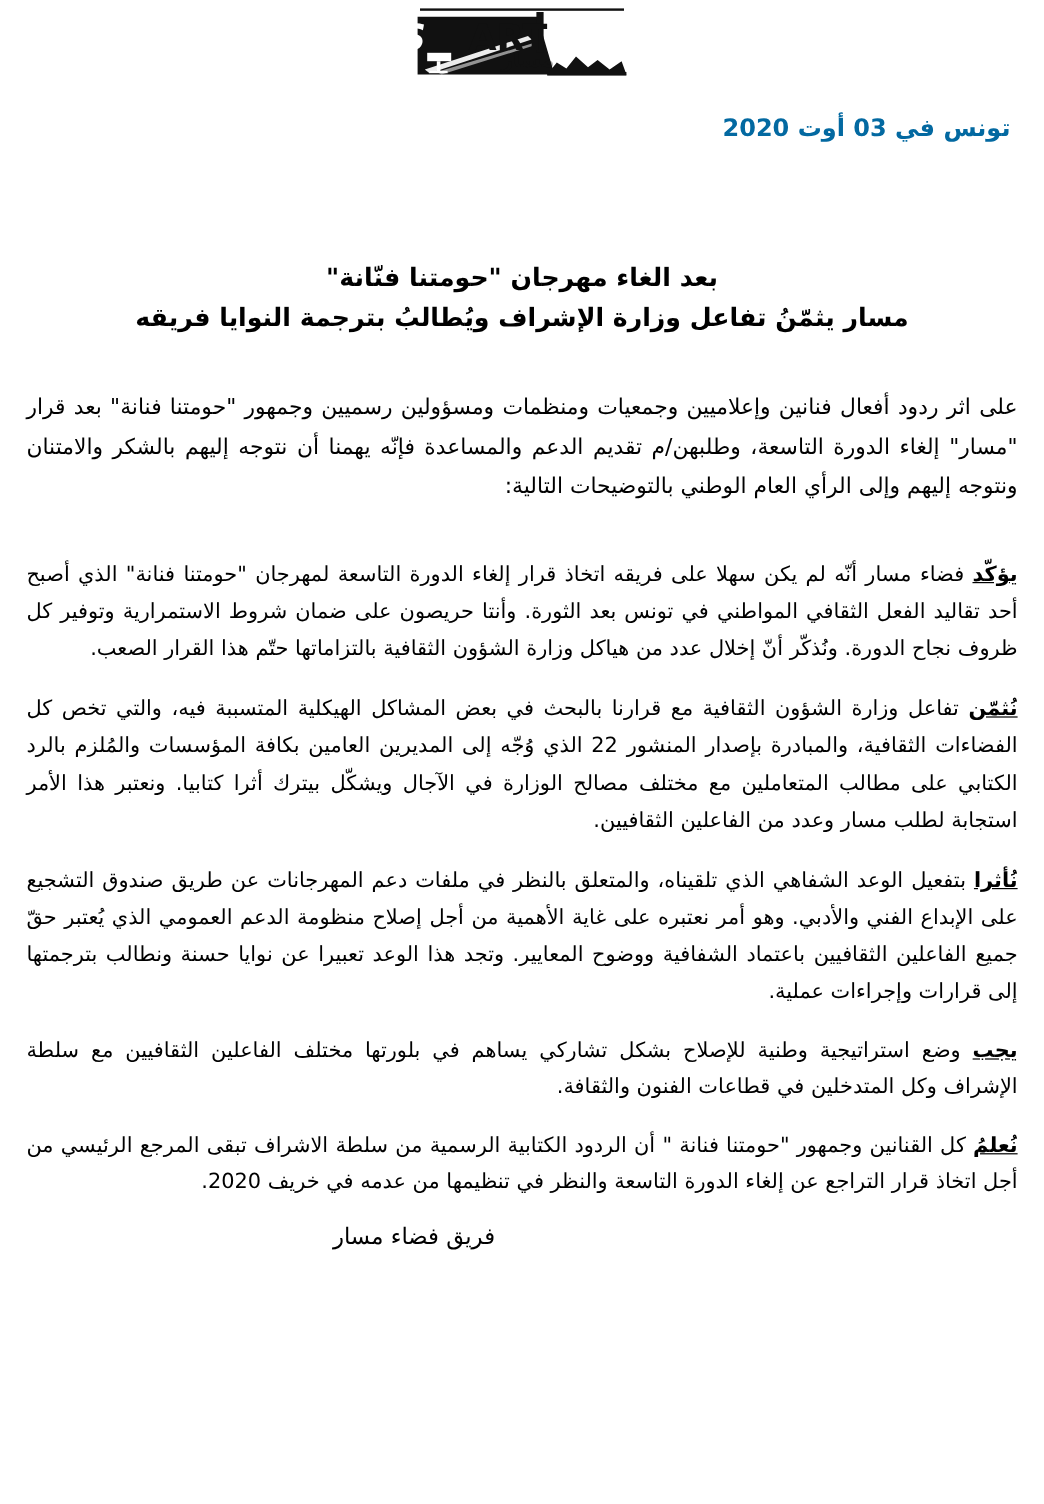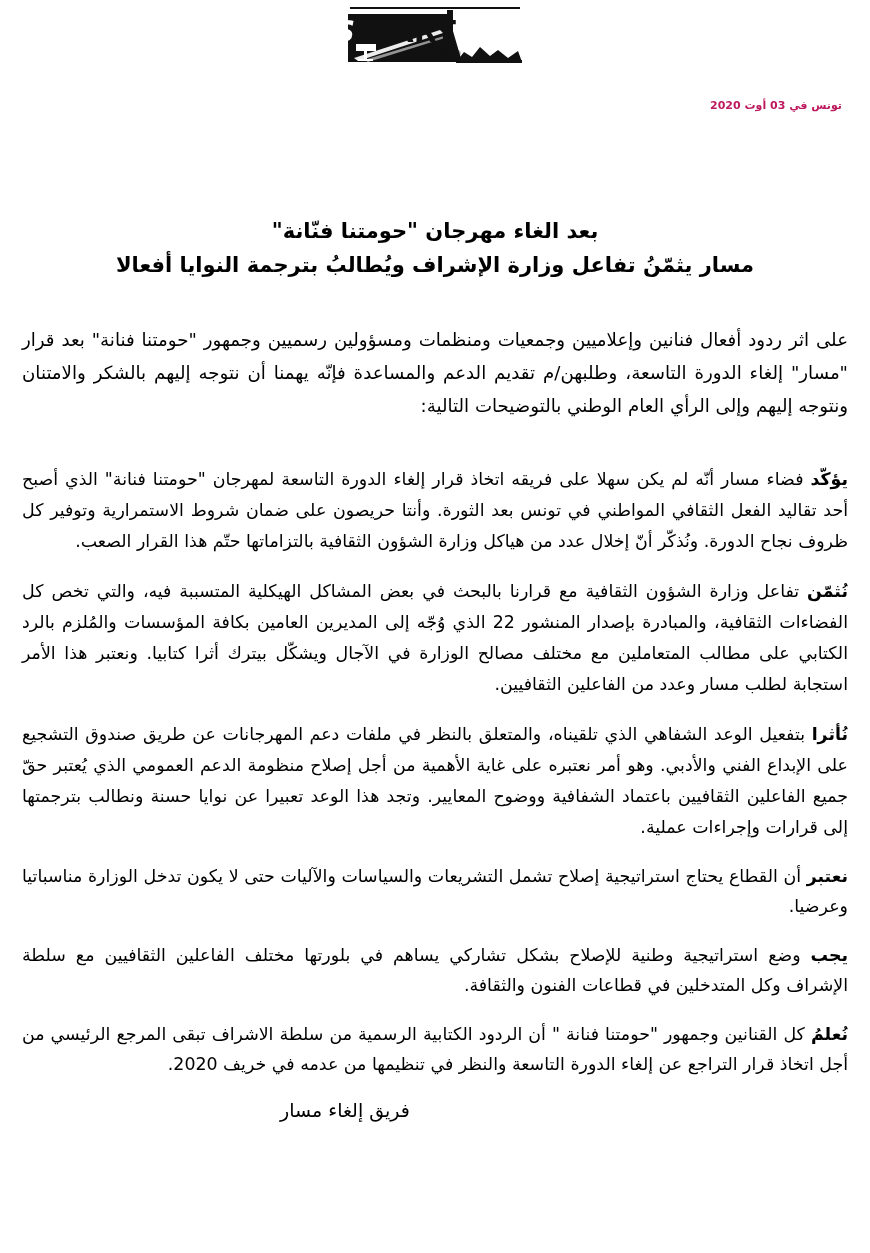--- a/index.html
+++ b/index.html
@@ -45,23 +45,23 @@
   .date-row {
     margin-top: 12px;
     height: 28px;
     direction: rtl;
     text-align: right;
     padding-right: 6px;
   }
   .date-text {
     font-family: "DejaVu Sans", sans-serif;
     font-weight: bold;
-    font-size: 11px;
+    font-size: 20px;
     letter-spacing: 0px;
-    color: #be185d;
+    color: #0369a1;
   }
 
   
   .title-block {
     margin-top: 92px;
     text-align: center;
     direction: rtl;
   }
   .title-line {
     font-family: "DejaVu Sans", sans-serif;
@@ -89,20 +89,21 @@
     text-align-last: right;
   }
   .para.intro {
     font-size: 18.2px;
     line-height: 1.80;
     margin-bottom: 42px;
   }
   .para.tight { line-height: 1.72; }
   .para .lead {
     font-weight: bold;
+    text-decoration: underline;
   }
   .para.last-center {
     text-align-last: right;
   }
 
   
   .signature-row {
     margin-top: 14px;
     direction: rtl;
     text-align: center;
@@ -147,52 +148,49 @@
       </svg>
     </div>
   </div>
 
   <div class="date-row">
     <span class="date-text">تونس في 03 أوت 2020</span>
   </div>
 
   <div class="title-block">
     <div class="title-line">بعد الغاء مهرجان "حومتنا فنّانة"</div>
-    <div class="title-line">مسار يثمّنُ تفاعل وزارة الإشراف ويُطالبُ بترجمة النوايا أفعالا</div>
+    <div class="title-line">مسار يثمّنُ تفاعل وزارة الإشراف ويُطالبُ بترجمة النوايا فريقه</div>
   </div>
 
   <div class="body-block">
 
     <p class="para intro">
       <span class="lead"></span><span>على اثر ردود أفعال فنانين وإعلاميين وجمعيات ومنظمات ومسؤولين رسميين وجمهور "حومتنا فنانة" بعد قرار "مسار" إلغاء الدورة التاسعة، وطلبهن/م تقديم الدعم والمساعدة فإنّه يهمنا أن نتوجه إليهم بالشكر والامتنان ونتوجه إليهم وإلى الرأي العام الوطني بالتوضيحات التالية:</span>
     </p>
 
     <p class="para">
       <span class="lead">يؤكّد</span><span> فضاء مسار أنّه لم يكن سهلا على فريقه اتخاذ قرار إلغاء الدورة التاسعة لمهرجان "حومتنا فنانة" الذي أصبح أحد  تقاليد الفعل الثقافي المواطني في تونس بعد الثورة. وأنتا حريصون على ضمان شروط الاستمرارية وتوفير كل ظروف نجاح الدورة. ونُذكّر أنّ إخلال عدد من هياكل وزارة الشؤون الثقافية بالتزاماتها حتّم هذا القرار الصعب.</span>
     </p>
 
     <p class="para">
       <span class="lead">نُثمّن</span><span> تفاعل وزارة الشؤون الثقافية مع قرارنا بالبحث في بعض المشاكل الهيكلية المتسببة فيه، والتي تخص كل الفضاءات الثقافية، والمبادرة بإصدار المنشور 22 الذي وُجّه إلى المديرين العامين بكافة المؤسسات والمُلزم بالرد الكتابي على مطالب المتعاملين مع مختلف مصالح الوزارة في الآجال ويشكّل بيترك أثرا كتابيا. ونعتبر هذا الأمر استجابة لطلب مسار وعدد من الفاعلين الثقافيين.</span>
     </p>
 
     <p class="para">
       <span class="lead">نُأثرا</span><span> بتفعيل الوعد الشفاهي الذي تلقيناه، والمتعلق بالنظر في ملفات دعم المهرجانات عن طريق صندوق التشجيع على الإبداع الفني والأدبي. وهو أمر نعتبره على غاية الأهمية من أجل إصلاح منظومة الدعم العمومي الذي يُعتبر حقّ جميع الفاعلين الثقافيين باعتماد الشفافية ووضوح المعايير. وتجد هذا الوعد تعبيرا عن نوايا حسنة ونطالب بترجمتها إلى قرارات وإجراءات عملية.</span>
     </p>
 
-    <p class="para tight">
-      <span class="lead">نعتبر</span><span> أن القطاع يحتاج استراتيجية إصلاح تشمل التشريعات والسياسات والآليات حتى لا يكون تدخل الوزارة مناسباتيا وعرضيا.</span>
-    </p>
 
     <p class="para tight">
       <span class="lead">يجب</span><span> وضع استراتيجية وطنية للإصلاح بشكل تشاركي يساهم في بلورتها مختلف الفاعلين الثقافيين مع سلطة الإشراف وكل المتدخلين في قطاعات الفنون والثقافة.</span>
     </p>
 
     <p class="para tight last-center">
       <span class="lead">نُعلمُ</span><span> كل القنانين وجمهور "حومتنا فنانة " أن الردود الكتابية الرسمية من سلطة الاشراف تبقى المرجع الرئيسي من أجل اتخاذ قرار التراجع عن إلغاء الدورة التاسعة والنظر في تنظيمها من عدمه في خريف 2020.</span>
     </p>
 
   </div>
 
   <div class="signature-row">
-    <span class="signature-text">فريق إلغاء مسار</span>
+    <span class="signature-text">فريق فضاء مسار</span>
   </div>
 
 </div>
 
 </body></html>

